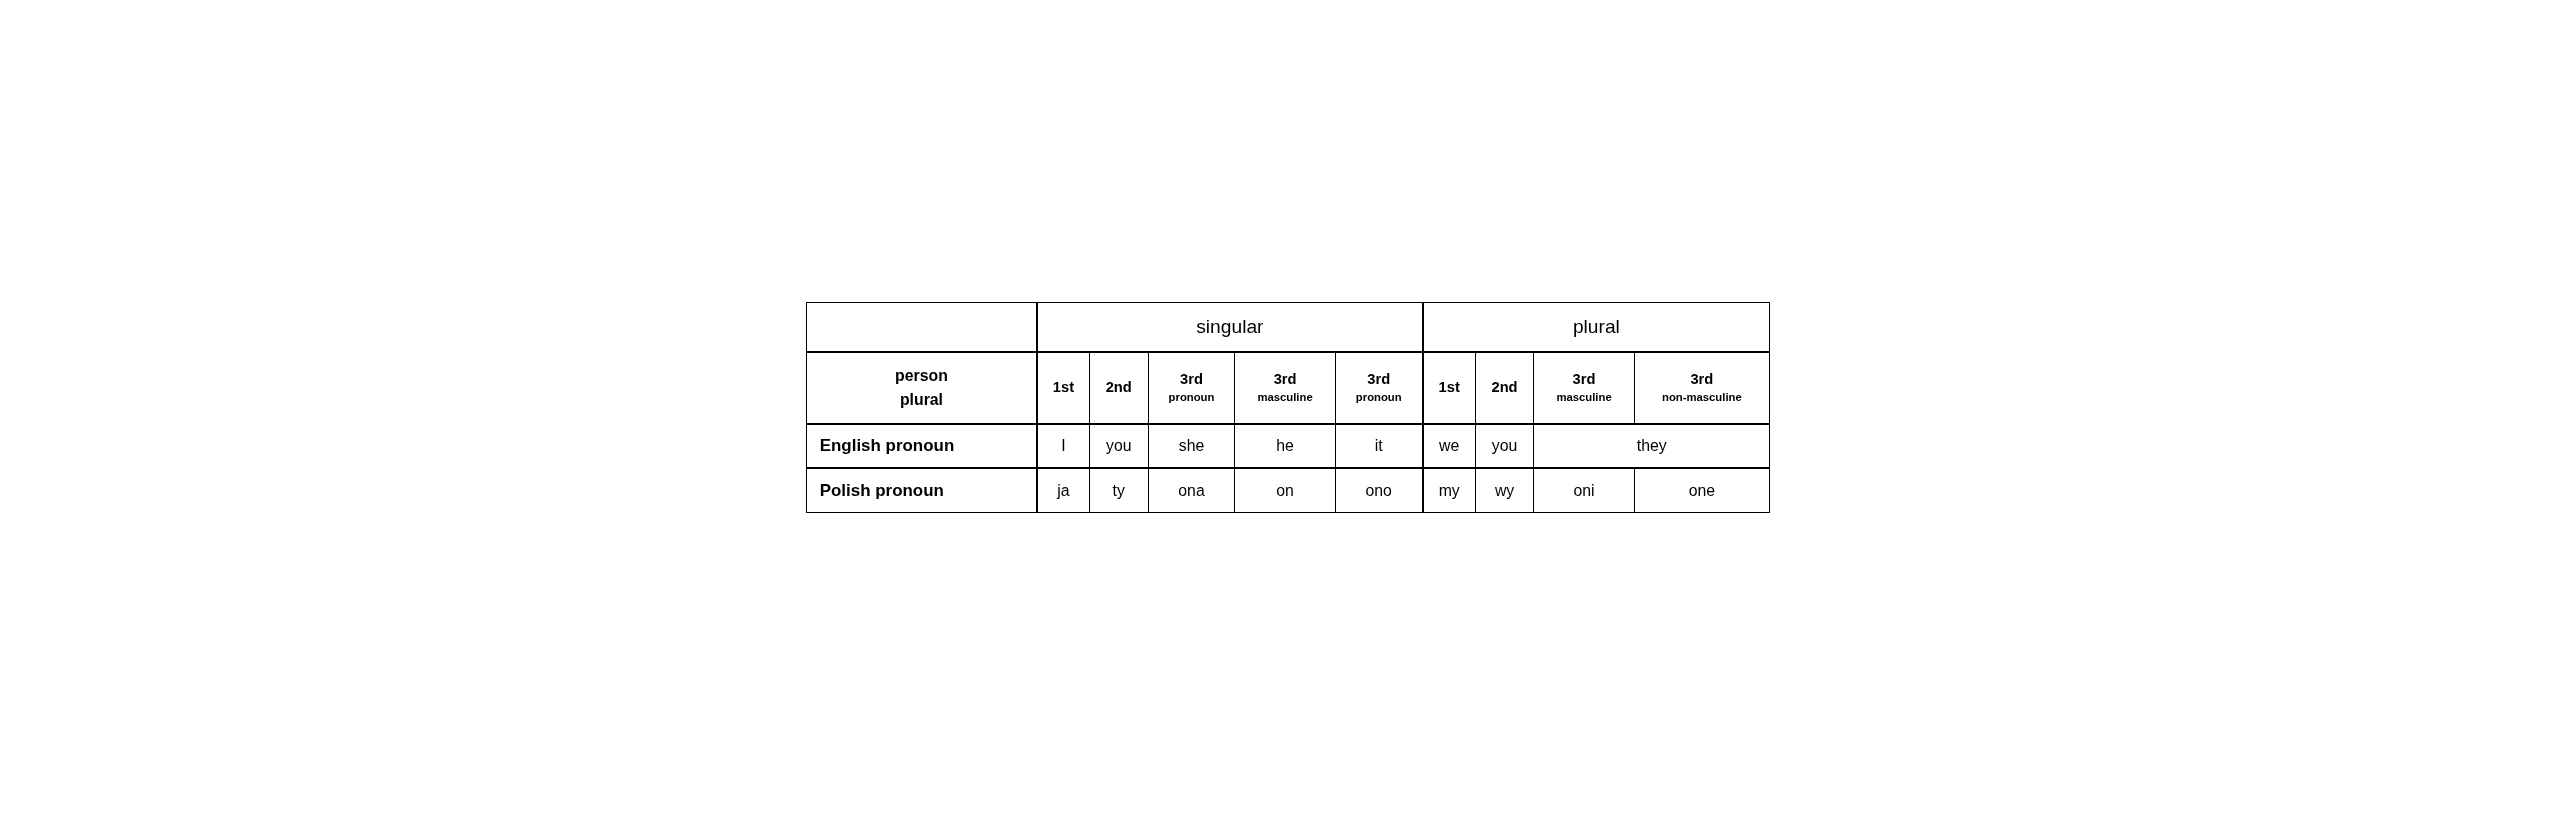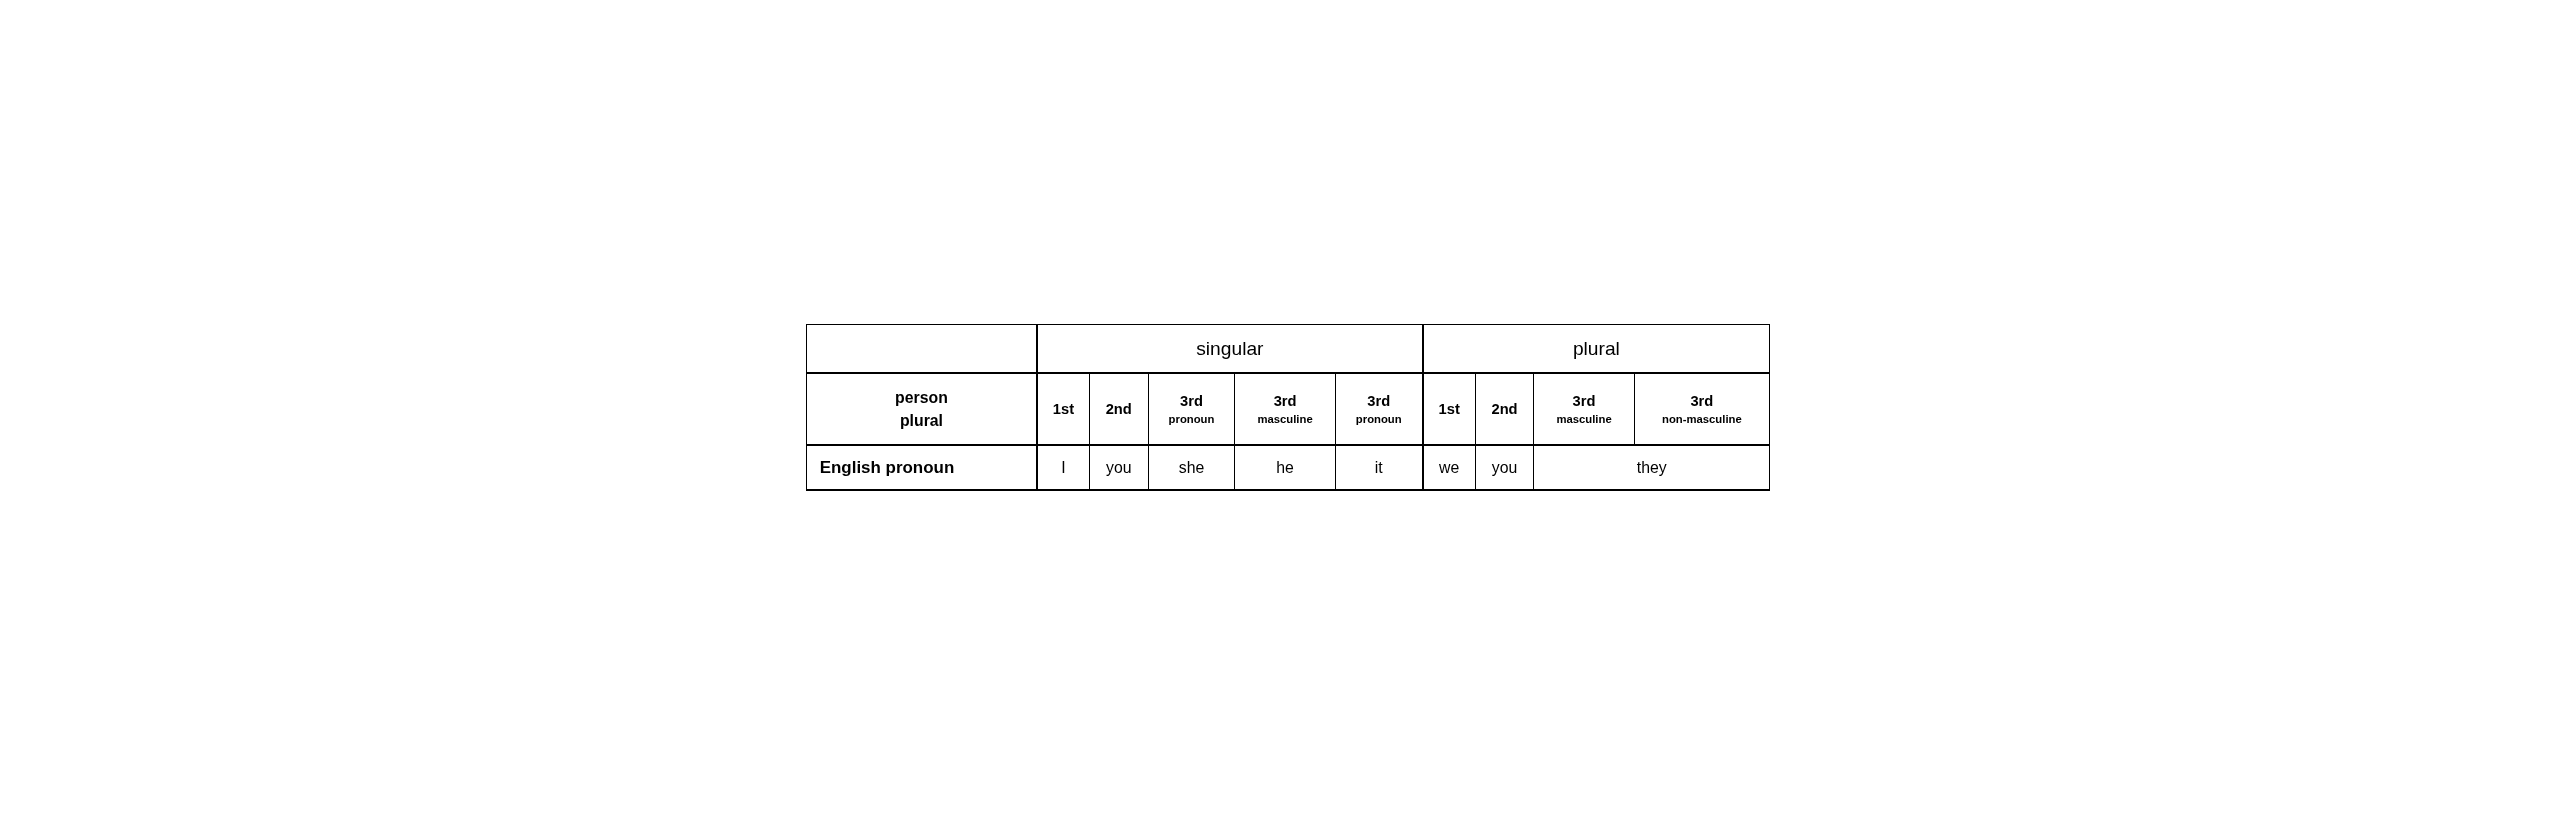--- a/index.html
+++ b/index.html
@@ -143,16 +143,28 @@
         <td class="thick-bottom">I</td>
         <td class="thick-bottom">you</td>
         <td class="thick-bottom">she</td>
         <td class="thick-bottom">he</td>
         <td class="thick-bottom" style="border-right: 2.8px solid #000;">it</td>
         <td class="thick-bottom">we</td>
         <td class="thick-bottom">you</td>
         <td colspan="2" class="thick-bottom they-cell">they</td>
       </tr>
 
+      <tr>
+        <td class="row-header" style="border-right: 2.8px solid #000;">Polish pronoun</td>
+        <td>ja</td>
+        <td>ty</td>
+        <td>ona</td>
+        <td>on</td>
+        <td style="border-right: 2.8px solid #000;">ono</td>
+        <td>my</td>
+        <td>wy</td>
+        <td>oni</td>
+        <td>one</td>
+      </tr>
     </tbody>
   </table>
 </div>
 
 
 </body></html>

